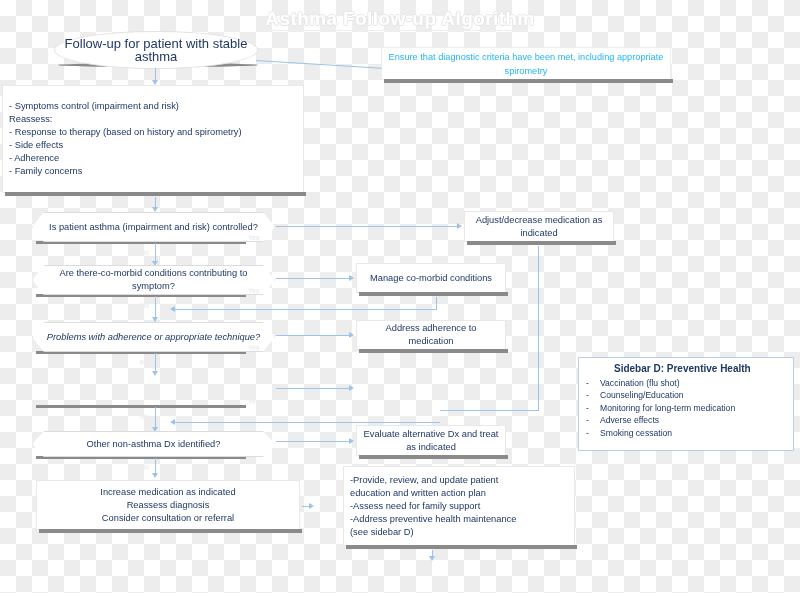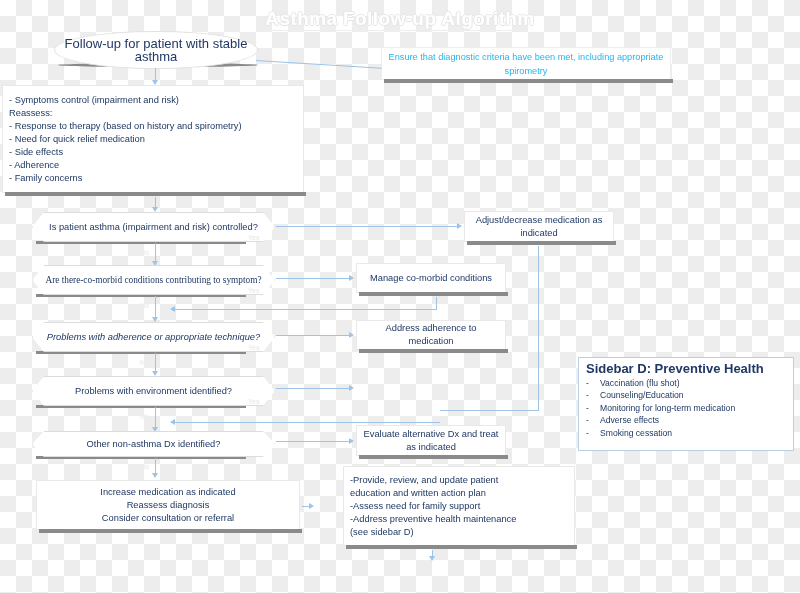--- a/index.html
+++ b/index.html
@@ -66,21 +66,21 @@
 
   
   .leftnode .txt{text-align:left;padding-left:6px;}
 
   
   .sidebar{
     position:absolute;background:#ffffff;border:1px solid #b9cfe7;
     box-sizing:border-box;padding:5px 7px;
     color:#1f3864;font-size:8.6px;line-height:12.6px;
   }
-  .sidebar .sb-title{font-weight:bold;font-size:13px;margin-bottom:1px;}
+  .sidebar .sb-title{font-weight:bold;font-size:10px;margin-bottom:1px;margin-left:28px;}
   .sidebar .sb-row{display:flex;}
   .sidebar .sb-dash{width:14px;flex:0 0 14px;}
 
   
   .callout{
     position:absolute;background:#ffffff;border:1px solid #eeeeee;box-sizing:border-box;
     color:#22b6ef;font-size:9.2px;line-height:14px;text-align:center;
     display:flex;align-items:center;justify-content:center;
   }
   .callout::after{
@@ -118,21 +118,20 @@
     <span class="txt">Ensure that diagnostic criteria have been met, including appropriate spirometry</span>
   </div>
 
   <div class="ln ln-h" style="left:256px;top:60px;width:126px;transform:rotate(3.5deg);transform-origin:left center;"></div>
 
   <div class="rect node leftnode" style="left:2px;top:85px;width:302px;height:108px;">
     <div class="txt" style="text-align:left;">
       <div>- Symptoms control (impairment and risk)</div>
       <div>Reassess:</div>
       <div>- Response to therapy (based on history and spirometry)</div>
-      <div>- Need for quick relief medication</div>
       <div>- Side effects</div>
       <div>- Adherence</div>
       <div>- Family concerns</div>
     </div>
   </div>
 
   <div class="ln ln-v" style="left:155px;top:68px;height:13px;"></div>
   <div class="arrow-d" style="left:151.5px;top:80px;"></div>
 
   <div class="ln ln-v" style="left:155px;top:197px;height:11px;"></div>
@@ -148,21 +147,21 @@
   <div class="rect node" style="left:464px;top:211px;width:150px;height:31px;">
     <span class="txt">Adjust/decrease medication as indicated</span>
   </div>
   <div class="ln ln-h" style="left:276px;top:226px;width:182px;"></div>
   <div class="arrow-r" style="left:457px;top:222.5px;"></div>
 
   <div class="ln ln-v" style="left:155px;top:243px;height:20px;"></div>
   <div class="arrow-d" style="left:151.5px;top:261px;"></div>
 
   <div class="chev-shadow" style="left:36px;top:294px;width:210px;"></div>
-  <div class="chev node" style="left:32px;top:265px;width:243px;height:30px;font-family:Liberation Serif, serif;">
+  <div class="chev node" style="left:32px;top:265px;width:243px;height:30px;">
     <span class="txt">Are there-co-morbid conditions contributing to symptom?</span>
   </div>
   <div class="ynlabel" style="left:248px;top:287px;">Yes</div>
   <div class="ynlabel" style="left:140px;top:302px;">No</div>
 
   <div class="rect node" style="left:356px;top:263px;width:150px;height:30px;">
     <span class="txt">Manage co-morbid conditions</span>
   </div>
   <div class="ln ln-h" style="left:276px;top:278px;width:74px;"></div>
   <div class="arrow-r" style="left:349px;top:274.5px;"></div>
@@ -187,23 +186,20 @@
   <div class="rect node" style="left:356px;top:320px;width:150px;height:30px;">
     <span class="txt">Address adherence to medication</span>
   </div>
   <div class="ln ln-h" style="left:276px;top:335px;width:74px;"></div>
   <div class="arrow-r" style="left:349px;top:331.5px;"></div>
 
   <div class="ln ln-v" style="left:155px;top:353px;height:20px;"></div>
   <div class="arrow-d" style="left:151.5px;top:371px;"></div>
 
   <div class="chev-shadow" style="left:36px;top:405px;width:210px;"></div>
-  <div class="chev node" style="left:32px;top:376px;width:243px;height:30px;">
-    <span class="txt">Problems with environment identified?</span>
-  </div>
   <div class="ynlabel" style="left:248px;top:398px;">Yes</div>
   <div class="ynlabel" style="left:140px;top:413px;">No</div>
 
   <div class="ln ln-h" style="left:276px;top:388px;width:74px;"></div>
   <div class="arrow-r" style="left:349px;top:384.5px;"></div>
 
   <div class="ln ln-h" style="left:175px;top:422px;width:265px;"></div>
   <div class="arrow-l" style="left:170px;top:418.5px;"></div>
 
   <div class="ln ln-v" style="left:155px;top:407px;height:22px;"></div>

